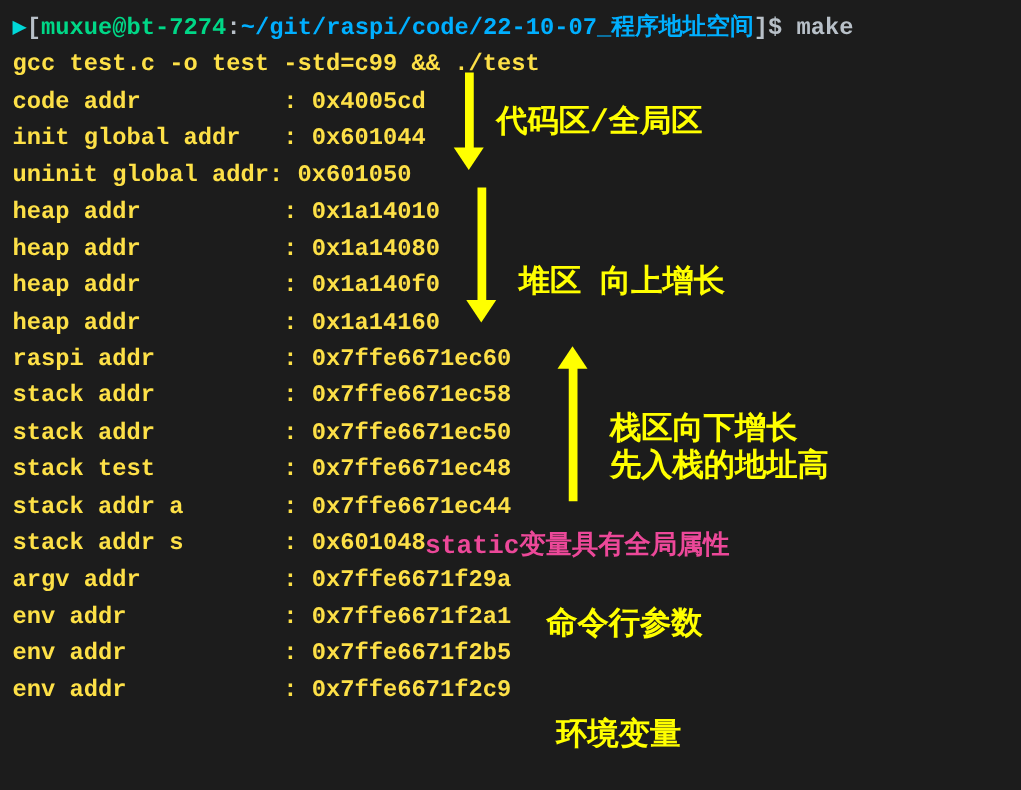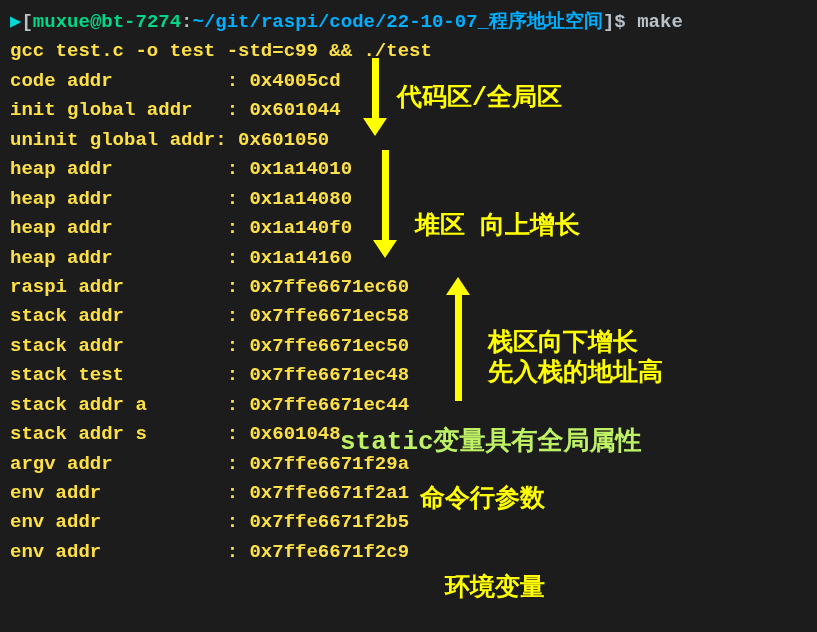--- a/index.html
+++ b/index.html
@@ -50,24 +50,24 @@
     }
     .annotation {
       position: absolute;
       color: #ffff00;
       font-weight: bold;
       white-space: nowrap;
       font-size: 25px;
     }
     .annotation-static {
       position: absolute;
-      color: #bef264;
+      color: #ec4899;
       font-weight: bold;
       white-space: nowrap;
-      font-size: 26px;
+      font-size: 21px;
     }
     .arrow-line {
       position: absolute;
       background: #ffff00;
       width: 7px;
     }
     .arrow-head-down {
       position: absolute;
       width: 0;
       height: 0;
@@ -120,15 +120,15 @@
 <div class="arrow-head-down" style="left:373px; top:240px;"></div>
 <div class="annotation" style="left:415px; top:208px;">堆区 向上增长</div>
 
 <div class="arrow-line" style="left:455px; top:293px; height:108px;"></div>
 <div class="arrow-head-up" style="left:446px; top:277px;"></div>
 <div class="annotation" style="left:488px; top:325px;">栈区向下增长</div>
 <div class="annotation" style="left:488px; top:355px;">先入栈的地址高</div>
 
 <div class="annotation-static" style="left:340px; top:422px;">static变量具有全局属性</div>
 
-<div class="annotation" style="left:420px; top:481px;">命令行参数</div>
+<div class="annotation" style="left:437px; top:481px;">命令行参数</div>
 
 <div class="annotation" style="left:445px; top:570px;">环境变量</div>
 
 </body></html>

